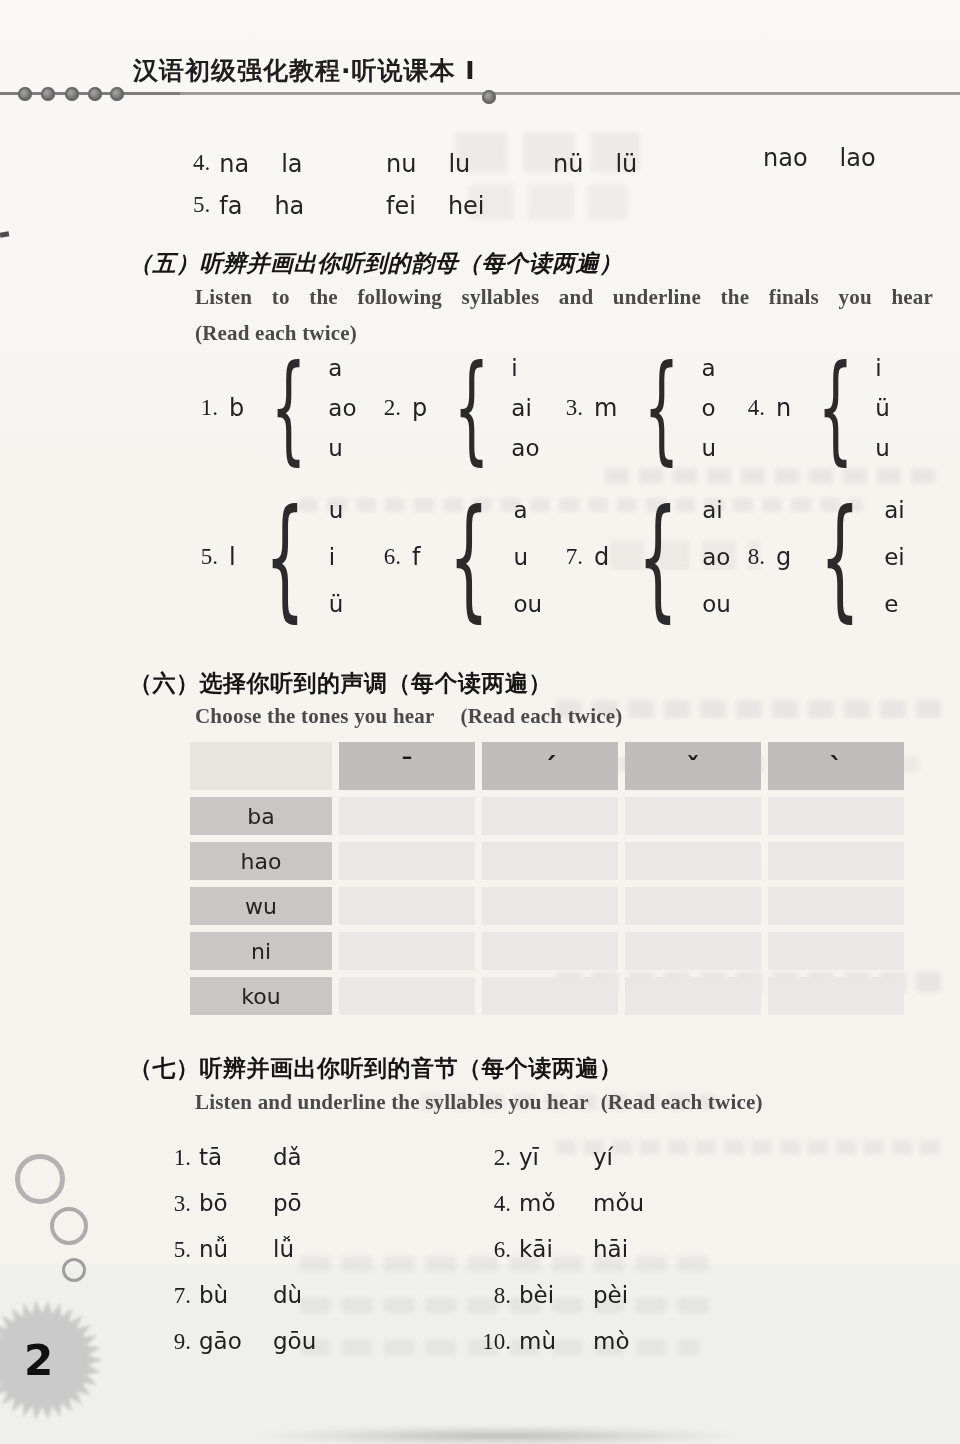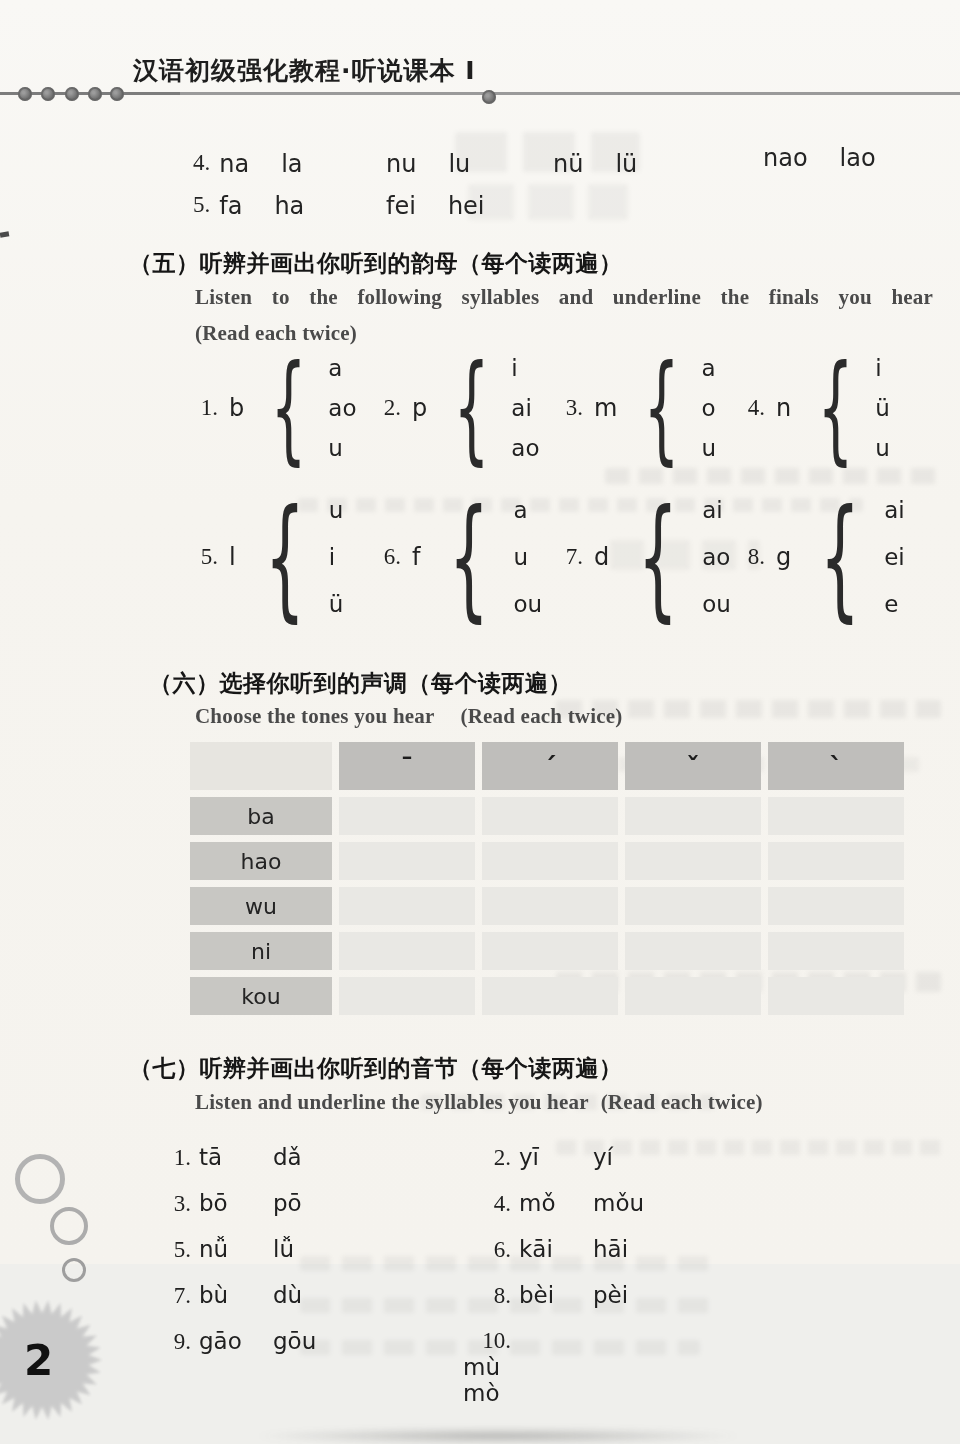--- a/index.html
+++ b/index.html
@@ -125,21 +125,21 @@
       <span>ha</span>
     </span>
   </div>
   <div class="wrow" style="left:386px;top:192px;">
     <span class="wpair">
       <span>fei</span>
       <span>hei</span>
     </span>
   </div>
 
-  <div class="sec-head" style="top:248px;">（五）听辨并画出你听到的韵母（每个读两遍）</div>
+  <div class="sec-head" style="top:248px;font-style:italic;">（五）听辨并画出你听到的韵母（每个读两遍）</div>
   <div class="en just" style="top:285px;">Listen to the following syllables and underline the finals you hear</div>
   <div class="en" style="top:321px;">(Read each twice)</div>
 
   <div class="bgroup r1" style="left:192px;top:352px;">
     <span class="bnum">1.</span>
     <span class="binitial">b</span>
     <span class="brace">{</span>
     <span class="bfinals">
       <span>a</span>
       <span>ao</span>
@@ -211,21 +211,21 @@
     <span class="bnum">8.</span>
     <span class="binitial">g</span>
     <span class="brace">{</span>
     <span class="bfinals">
       <span>ai</span>
       <span>ei</span>
       <span>e</span>
     </span>
   </div>
 
-  <div class="sec-head" style="top:668px;margin-left:20px;">（六）选择你听到的声调（每个读两遍）</div>
+  <div class="sec-head" style="top:668px;">（六）选择你听到的声调（每个读两遍）</div>
   <div class="en" style="top:704px;">
     <span>Choose the tones you hear</span><span class="en-gap"></span><span>(Read each twice)</span>
   </div>
 
   <div class="tone-table">
     <div class="tcell corner-cell"></div>
     <div class="tcell tone-cell tex">ˉ</div>
     <div class="tcell tone-cell tex">ˊ</div>
     <div class="tcell tone-cell tex">ˇ</div>
     <div class="tcell tone-cell tex">ˋ</div>
@@ -305,21 +305,21 @@
   <div class="s7item" style="left:463px;top:1236px;">
     <span class="s7num ncol-r">6.</span>
     <span class="s7a">kāi</span>
     <span class="s7b">hāi</span>
   </div>
   <div class="s7item" style="left:463px;top:1282px;">
     <span class="s7num ncol-r">8.</span>
     <span class="s7a">bèi</span>
     <span class="s7b">pèi</span>
   </div>
-  <div class="s7item" style="left:463px;top:1328px;flex-direction:column;">
+  <div class="s7item" style="left:463px;top:1328px;">
     <span class="s7num ncol-r">10.</span>
     <span class="s7a">mù</span>
     <span class="s7b">mò</span>
   </div>
 
   <div class="ring" style="left:15px;top:1154px;width:40px;height:40px;border:5px solid #b3b3b3;"></div>
   <div class="ring" style="left:50px;top:1207px;width:30px;height:30px;border:4px solid #acacac;"></div>
   <div class="ring" style="left:62px;top:1258px;width:18px;height:18px;border:3px solid #9e9e9e;"></div>
 
   <div class="starwrap">

